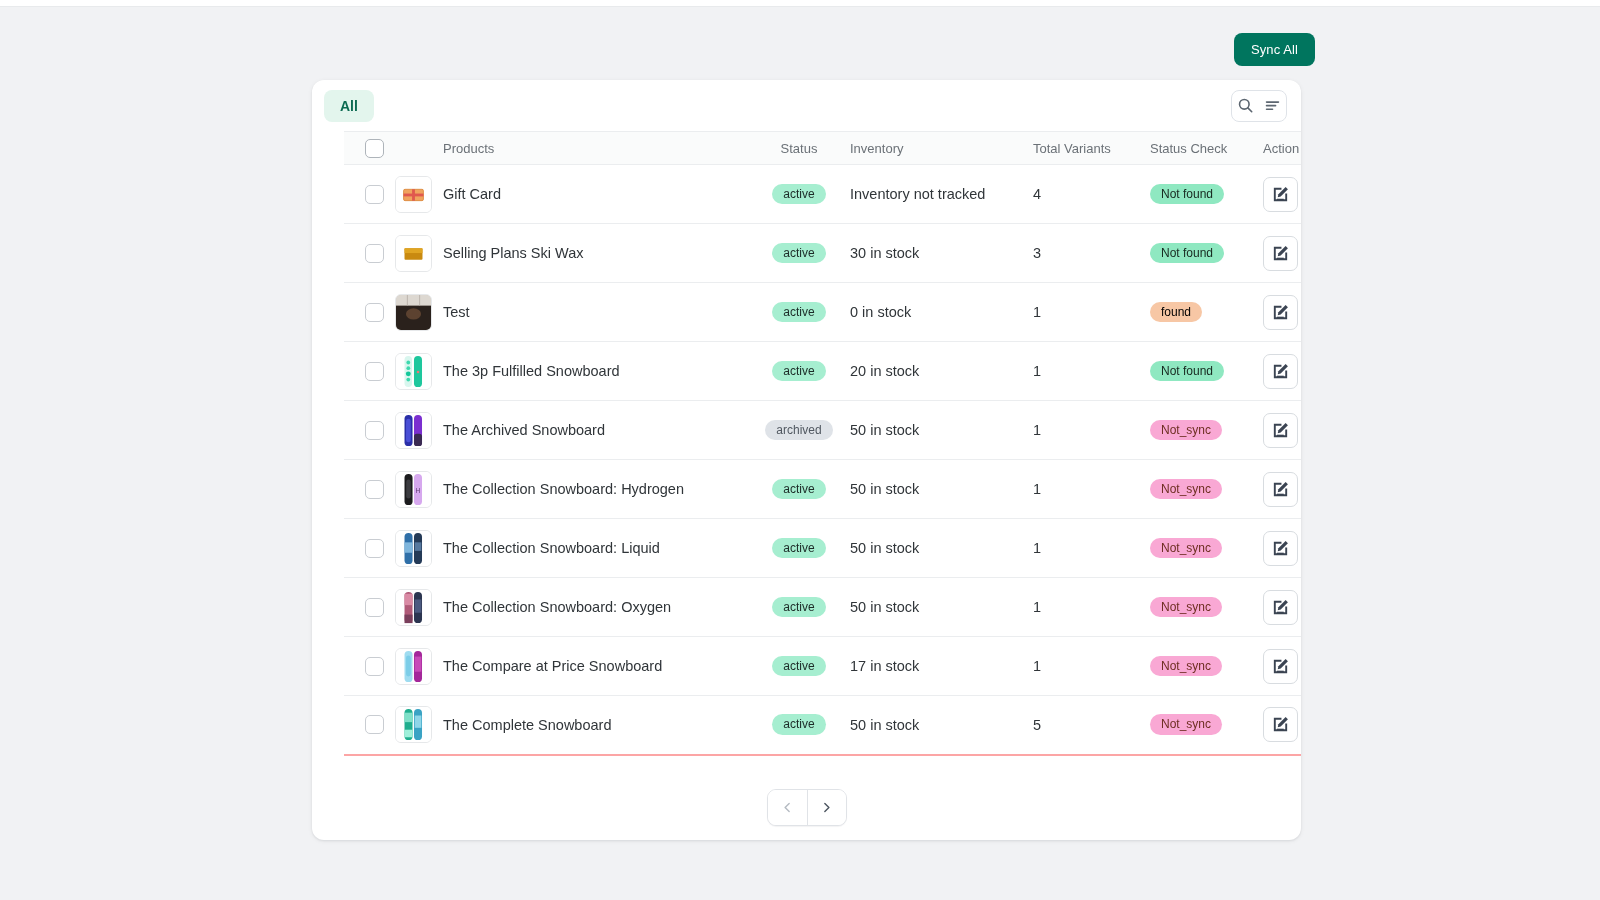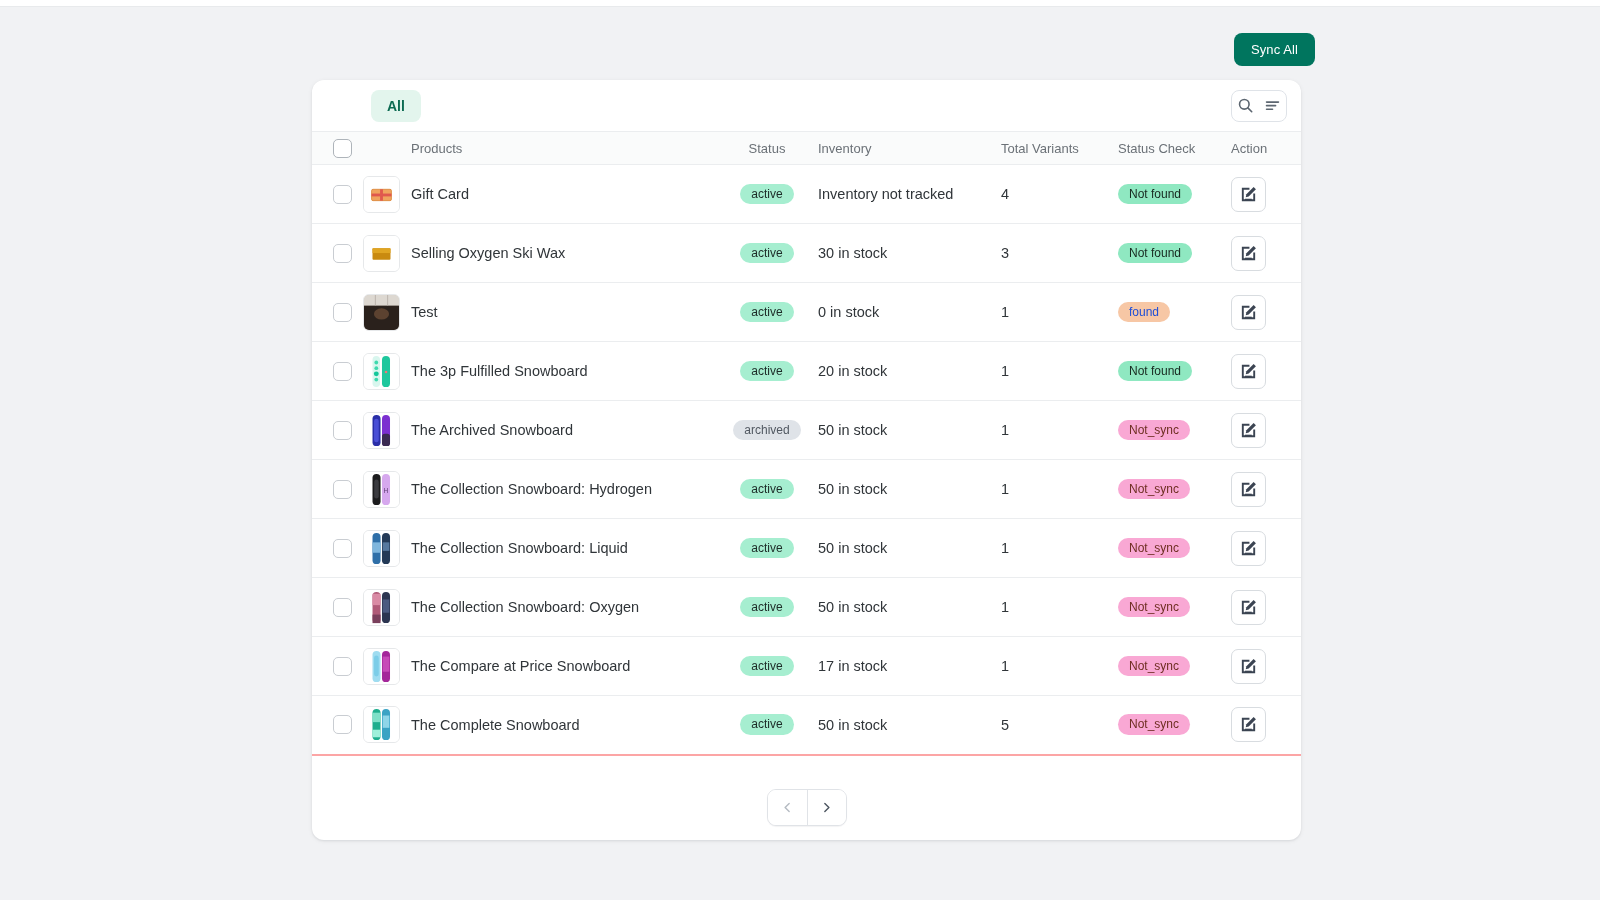--- a/index.html
+++ b/index.html
@@ -39,21 +39,20 @@
     border-radius: 12px;
     box-shadow: 0 1px 2px rgba(22,29,37,.08), 0 1px 5px rgba(22,29,37,.06);
     overflow: hidden;
   }
   
   #card-toolbar {
     height: 51px;
     display: flex; align-items: center;
     padding: 0 14px 0 12px;
     justify-content: space-between;
-    margin-left: 47px;
   }
   #tab-all {
     background: #e3f5ed;
     color: #0d6b52;
     font-size: 14px; font-weight: bold;
     border: none;
     border-radius: 8px;
     padding: 8px 16px;
     cursor: pointer;
   }
@@ -66,21 +65,21 @@
     background: #fff;
   }
   .tool-btn {
     width: 27px; height: 30px;
     display: flex; align-items: center; justify-content: center;
     background: transparent;
     border: none; cursor: pointer;
   }
   .tool-btn svg { display: block; }
   
-  table { width: 100%; border-collapse: collapse; table-layout: fixed; }
+  table { width: 100%; border-collapse: collapse; table-layout: fixed; margin-left: 32px; }
   thead th {
     background: #fafbfb;
     border-top: 1px solid #ebedef;
     border-bottom: 1px solid #ebedef;
     font-size: 13px;
     font-weight: normal;
     color: #6b7177;
     text-align: left;
     height: 33px;
     padding: 0;
@@ -132,21 +131,21 @@
     display: inline-block;
     font-size: 12px;
     border-radius: 11px;
     padding: 4px 11px;
     line-height: 1.05;
     white-space: nowrap;
   }
   .badge-active   { background: #a6eed0; color: #1c2b27; }
   .badge-archived { background: #dfe3e8; color: #515861; }
   .badge-notfound { background: #8fe8c1; color: #17281f; }
-  .badge-found    { background: #f7c7a5; color: #1d4ed8; }
+  .badge-found    { background: #f7c7a5; color: #000000; }
   .badge-notsync  { background: #f9a8d4; color: #6e2f22; }
   
   .act-btn {
     width: 35px; height: 35px;
     border: 1px solid #d8dce0;
     border-radius: 7px;
     background: #fff;
     display: flex; align-items: center; justify-content: center;
     cursor: pointer;
   }
@@ -266,21 +265,21 @@
     </td>
     <td class="col-prod">
       <div class="prod-cell">
         <span class="thumb">
                 <svg width="37" height="37" viewBox="0 0 37 37">
         <rect x="0" y="0" width="37" height="37" fill="#ffffff"></rect>
         <rect x="9" y="13" width="19" height="12" rx="1" fill="#c98a10"></rect>
         <rect x="9" y="13" width="19" height="5" fill="#e0a522"></rect>
       </svg>
               </span>
-        <span class="prod-name">Selling Oxygen Ski Wax</span>
+        <span class="prod-name">Selling Plans Ski Wax</span>
       </div>
     </td>
     <td class="col-status">
       <span class="badge badge-active">active</span>
     </td>
     <td class="col-inv">30 in stock</td>
     <td class="col-var">3</td>
     <td class="col-chk">
       <span class="badge badge-notfound">Not found</span>
     </td>

